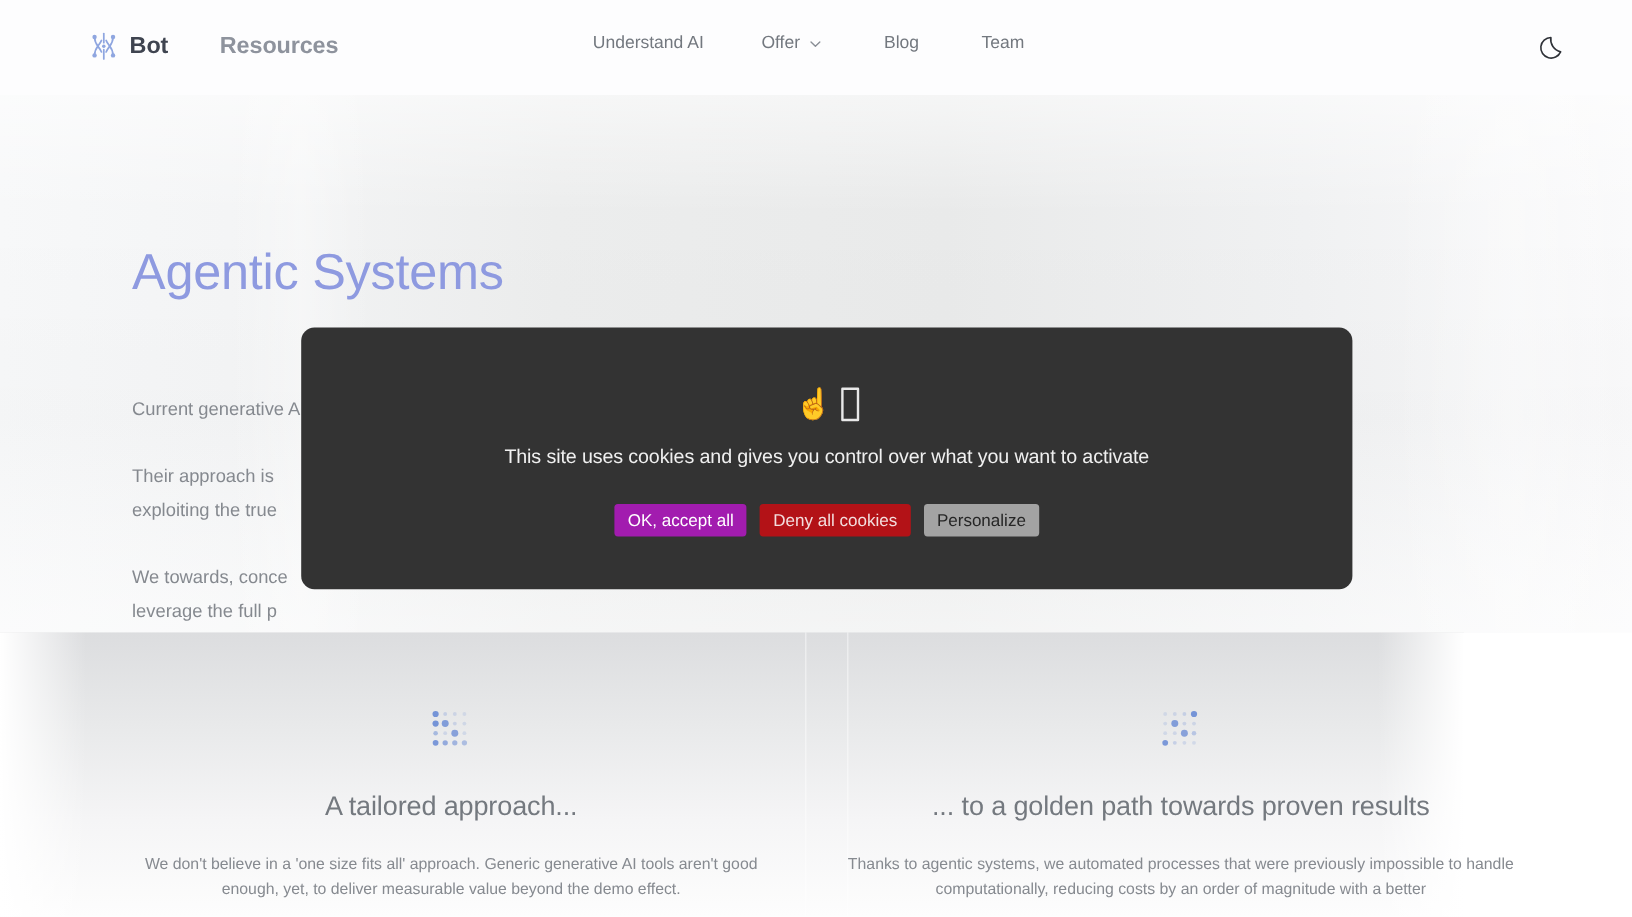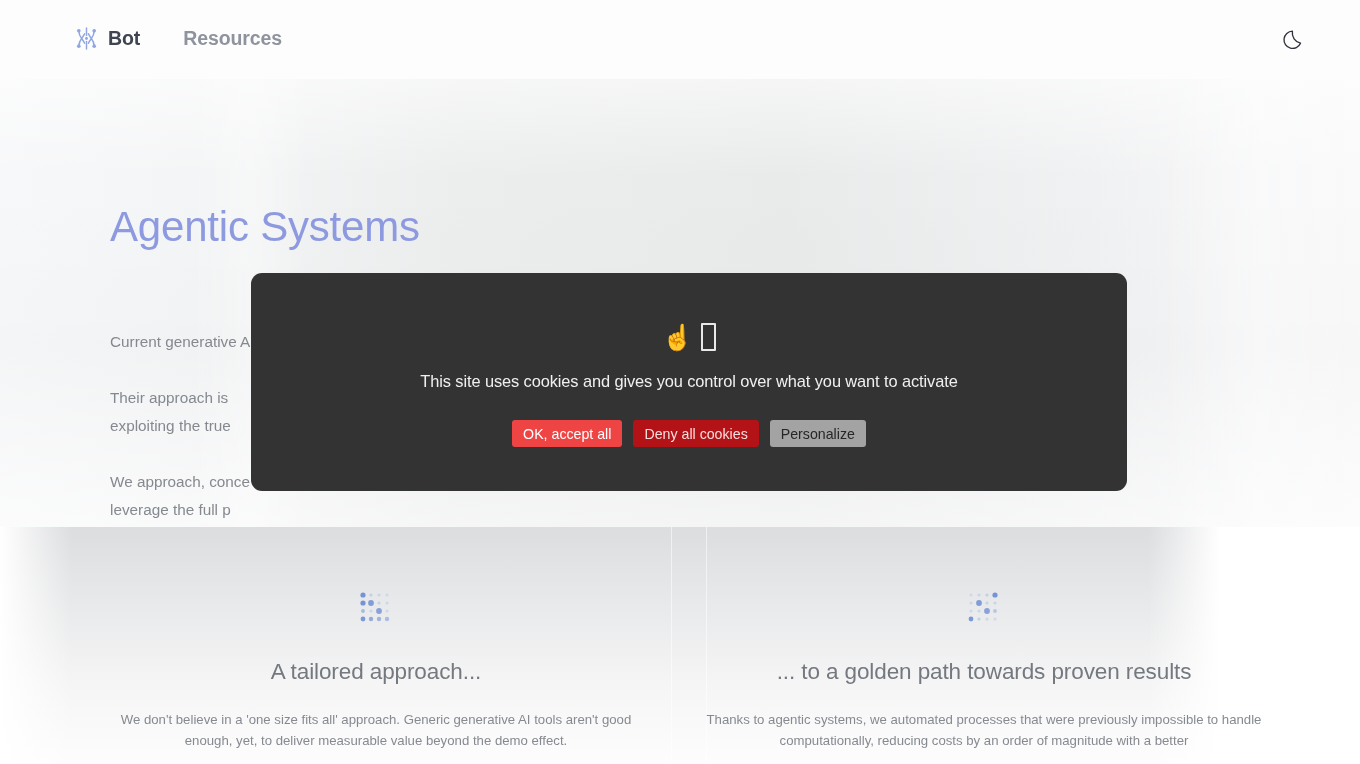--- a/index.html
+++ b/index.html
@@ -143,21 +143,21 @@
     margin-top: 15px; font-size: 16.4px; color: #f0f0f0;
     white-space: nowrap; letter-spacing: -0.1px;
   }
   .cookie-btns { margin-top: 29px; display: flex; align-items: center; gap: 11px; }
   .ck-btn {
     height: 27px; padding: 0 11px; border: none; border-radius: 3px;
     font-size: 14.2px; font-family: "Liberation Sans", sans-serif;
     display: flex; align-items: center; justify-content: center;
     white-space: nowrap; cursor: pointer;
   }
-  .ck-accept { background: #ef4444; color: #ffffff; }
+  .ck-accept { background: #a21caf; color: #ffffff; }
   .ck-deny   { background: #b31217; color: #f3dede; }
   .ck-pers   { background: #a3a3a3; color: #262626; }
 </style>
 </head>
 <body>
 
 <div id="page">
 
   <div class="hero">
     <div class="hero-band"></div>
@@ -191,21 +191,21 @@
     <h1 class="hero-title">
       <span class="l2">Agentic Systems</span>
     </h1>
 
     <div class="hero-p p1">Current generative AI projects will never deliver the expected value</div>
     <div class="hero-p p2">
       <span>Their approach is</span><br>
       <span>exploiting the true</span>
     </div>
     <div class="hero-p p3">
-      <span>We approach, conce</span><br>
+      <span>We towards, conce</span><br>
       <span>leverage the full p</span>
     </div>
 
   </div>
 
   <div class="features">
     <div class="feat-edge-l"></div>
     <div class="feat-edge-r"></div>
     <div class="feat-divider" style="left:671px;"></div>
     <div class="feat-divider" style="left:706px;"></div>
@@ -282,20 +282,40 @@
           <circle cx="5" cy="22" r="1.9"></circle>
             <circle cx="21" cy="22" r="1.9"></circle>
           <circle cx="13" cy="14" r="1.5"></circle>
         </g>
       </svg>
       <div class="brand-text">
         <span class="b1">Bot</span><span class="b2">Resources</span>
       </div>
     </div>
 
+    <nav class="nav">
+      <div class="nav-item">
+        <span>Understand AI</span>
+      </div>
+      <div class="nav-gap-1"></div>
+      <div class="nav-item">
+        <span>Offer</span>
+        <svg class="chev" viewBox="0 0 12 12">
+          <path d="M2 4.3 L6 8.3 L10 4.3" fill="none" stroke="#8a8f96" stroke-width="1.25" stroke-linecap="round" stroke-linejoin="round"></path>
+        </svg>
+      </div>
+      <div class="nav-gap-2"></div>
+      <div class="nav-item">
+        <span>Blog</span>
+      </div>
+      <div class="nav-gap-3"></div>
+      <div class="nav-item">
+        <span>Team</span>
+      </div>
+    </nav>
 
 
     <div class="moon-btn">
       <svg viewBox="0 0 26 27" width="26" height="27">
         <path d="M19.5 17.2 A8.6 8.6 0 1 1 11.4 5.2 A10.6 10.6 0 0 0 19.5 17.2 Z" fill="none" stroke="#2f3238" stroke-width="1.35" stroke-linejoin="round"></path>
       </svg>
     </div>
   </div>
 
   <div class="modal-layer">

